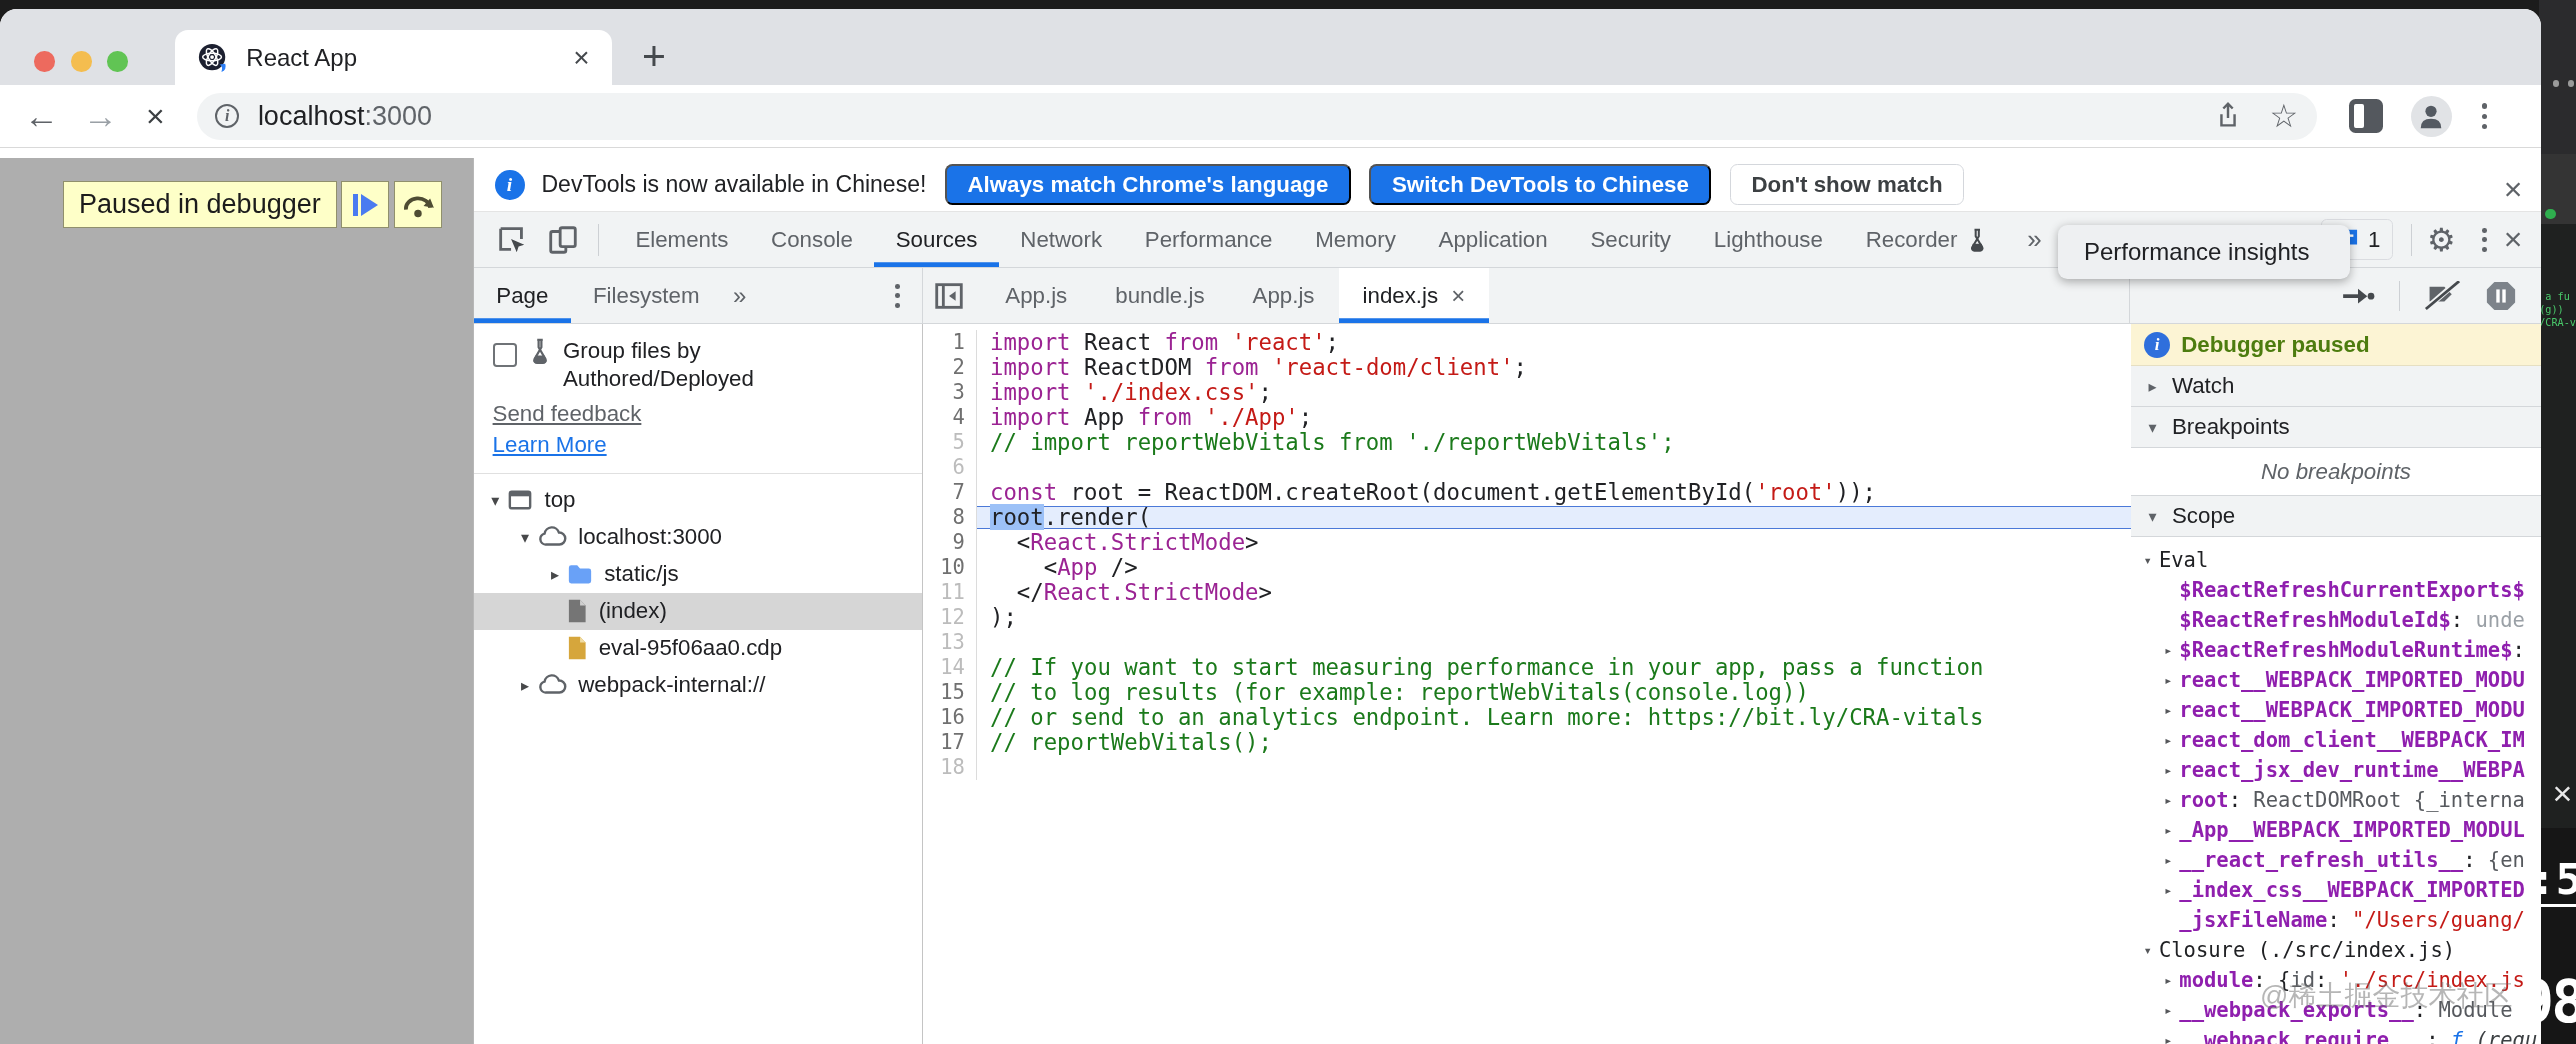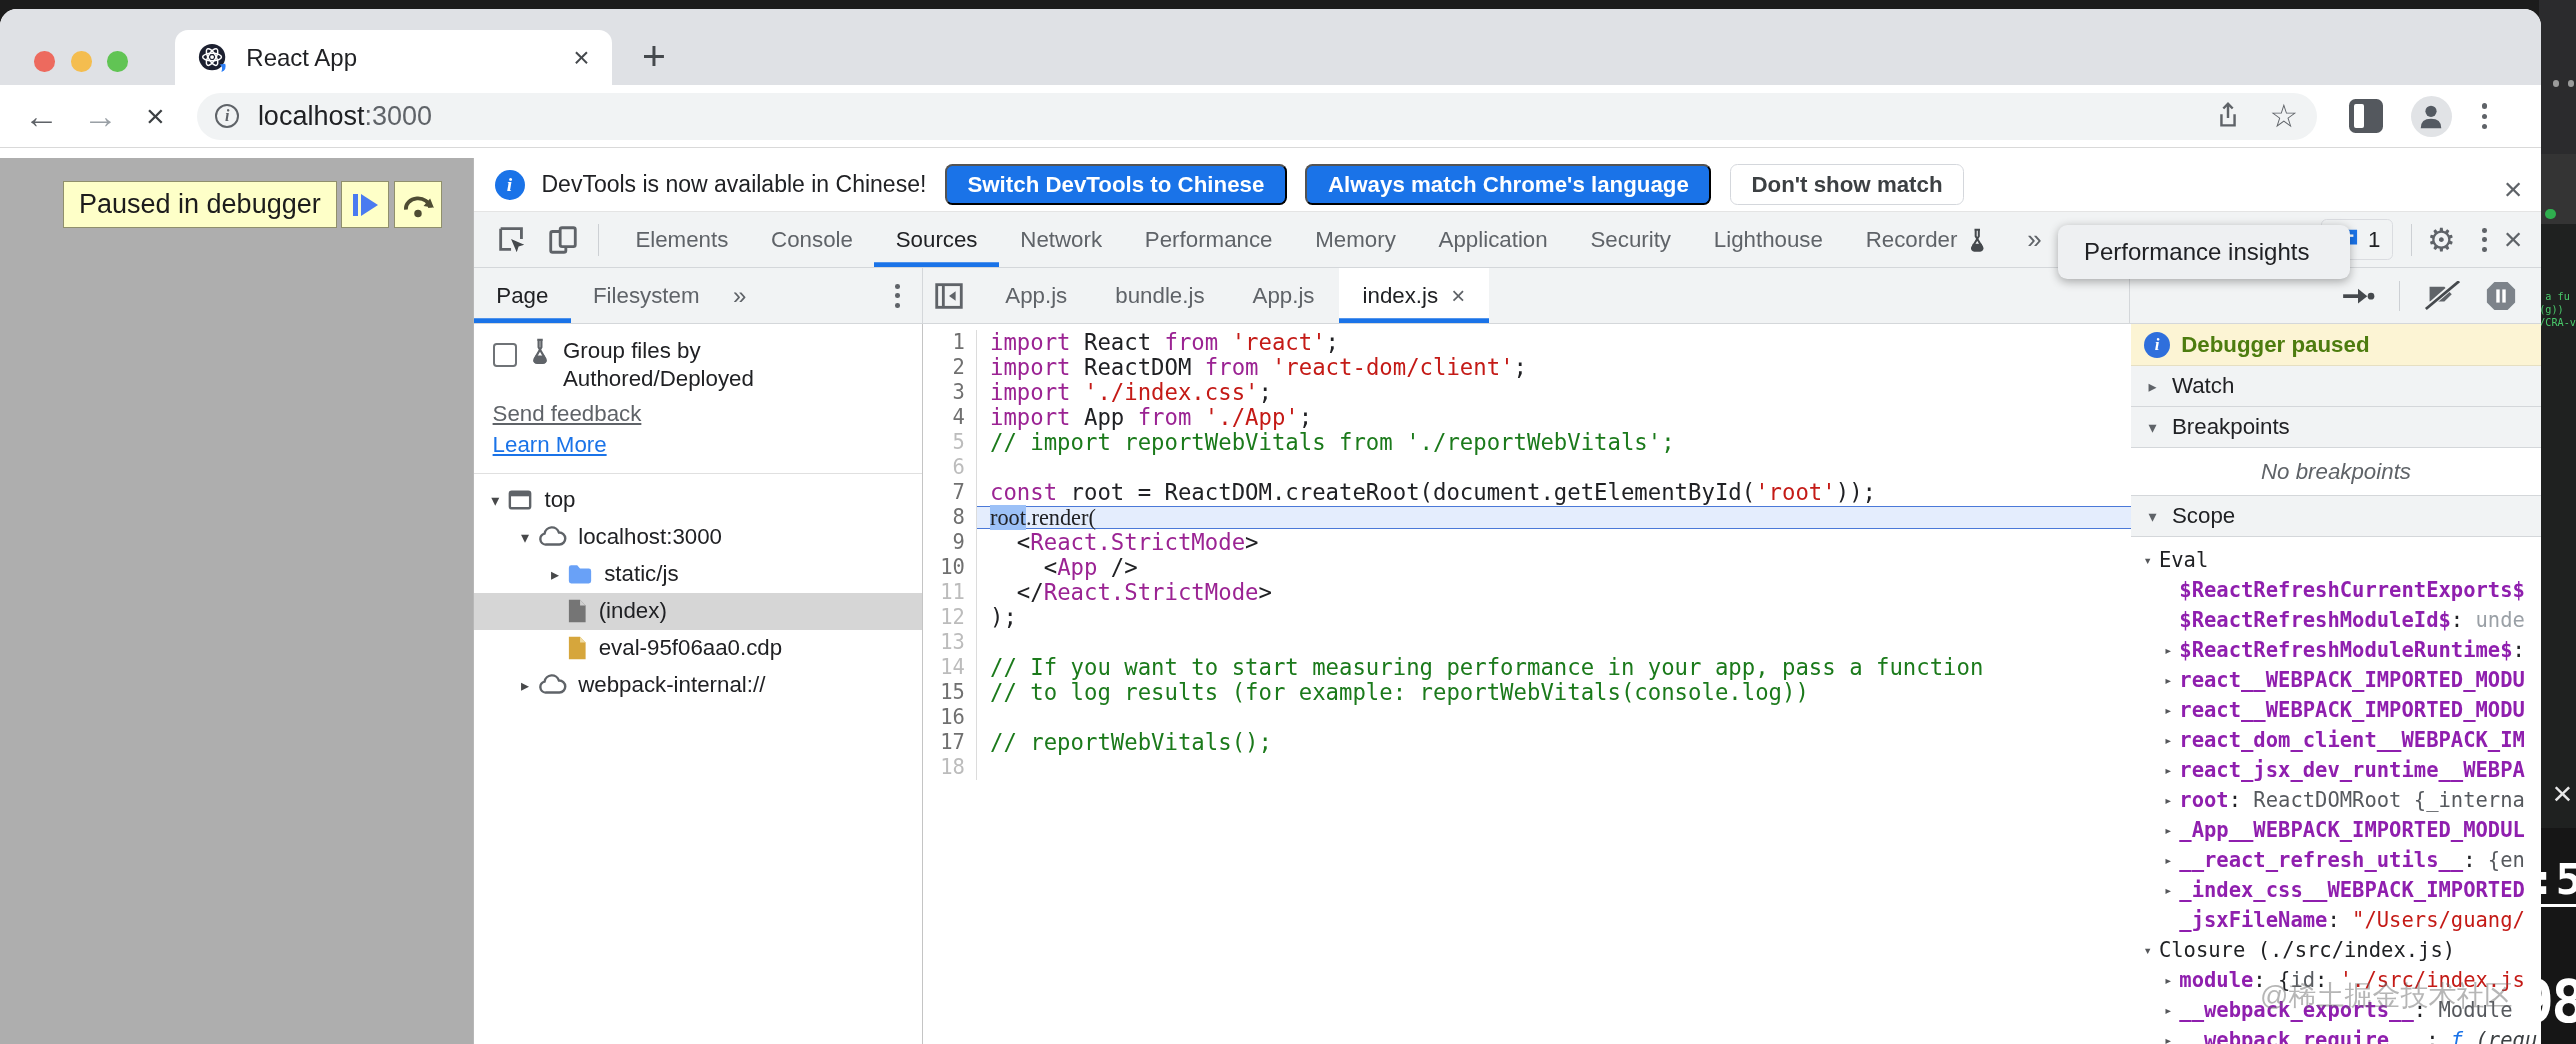--- a/index.html
+++ b/index.html
@@ -130,21 +130,21 @@
   .t-arr { width:24px; text-align:center; font-size:16px; color:#47484a; flex:0 0 auto;}
   .t-ic { margin-right:11.2px; display:flex; }
 
   .editor { flex:1; position:relative; font-family:"DejaVu Sans Mono",monospace; font-size:22.3px; overflow:hidden; background:#fff;}
   .codewrap { padding-top:5.6px; }
   .cl { height:25px; display:flex; align-items:center; position:relative;}
   .ln { width:54px; text-align:right; padding-right:11.2px; color:#707070; font-size:20.5px; flex:0 0 auto;
         border-right:0.9px solid #dcdcdc; align-self:stretch; line-height:25px;}
   .cl.dim .ln { color:#bcbcbc; }
   .lc { padding-left:13px; white-space:pre; }
-  .cl.hl .lc { flex:1; background:#e4edfd; border-top:1.9px solid #4b79d8; border-bottom:1.9px solid #4b79d8; line-height:21px;font-family:Liberation Serif, serif;}
+  .cl.hl .lc { flex:1; background:#e4edfd; border-top:1.9px solid #4b79d8; border-bottom:1.9px solid #4b79d8; line-height:21px;}
   .tok-k { color:#9b2393; } .tok-s { color:#c41a16; } .tok-cm { color:#1b7a1b; } .tok-pl { color:#202124; }
   .tok-sel { background:#9cc1f7; }
 
   .sidebar { width:411px; display:flex; flex-direction:column; border-left:0.9px solid #c4c4c4; margin-left:-0.9px;}
   .dbg-paused { height:42px; background:#fcf4d4; border-bottom:0.9px solid #e6dfc2; display:flex; align-items:center; padding-left:13px; gap:11.2px;}
   .dp-info { width:26px; height:26px; border-radius:50%; background:#2f6fdc; color:#fff; font-size:17px; font-weight:bold;
              display:flex; align-items:center; justify-content:center; font-family:"Liberation Serif",serif; font-style:italic;}
   .dp-label { font-size:22.3px; font-weight:bold; color:#4d7c0f; }
   .sect { height:41px; background:#f1f3f4; border-bottom:0.9px solid #d4d7da; display:flex; align-items:center; padding-left:11.2px; gap:9.3px;}
   .sect .s-arr { font-size:16px; color:#5f6368; width:20.5px; text-align:center;}
@@ -261,22 +261,22 @@
           </div>
         </div>
       </div>
 
       <div class="devtools">
 
         <div class="infobar">
           <span class="ib-info">i</span>
           <span class="ib-msg">DevTools is now available in Chinese!</span>
           <span id="ib-buttons" style="display:flex;">
+              <button class="ib-btn ib-primary">Always match Chrome's language</button>
               <button class="ib-btn ib-primary">Switch DevTools to Chinese</button>
-              <button class="ib-btn ib-primary">Always match Chrome's language</button>
               <button class="ib-btn ib-secondary">Don't show match</button>
             </span>
           <span class="ib-close">×</span>
         </div>
 
         <div class="toolrow">
           <span class="tr-ic">
             <svg width="34" height="34" viewBox="0 0 36 36" fill="none">
               <path d="M6 6 h22 v11 M6 6 v22 h11" stroke="#5f6368" stroke-width="3"></path>
               <path d="M17 17 l14 6 -6 2 -2 6 z" fill="#45494d"></path>
@@ -544,20 +544,21 @@
                 <div class="cl dim">
                   <span class="ln">14</span>
                   <span class="lc"><span class="tok-cm">// If you want to start measuring performance in your app, pass a function</span></span>
                 </div>
                 <div class="cl">
                   <span class="ln">15</span>
                   <span class="lc"><span class="tok-cm">// to log results (for example: reportWebVitals(console.log))</span></span>
                 </div>
                 <div class="cl">
                   <span class="ln">16</span>
+                  <span class="lc"><span class="tok-cm">// or send to an analytics endpoint. Learn more: https://bit.ly/CRA-vitals</span></span>
                 </div>
                 <div class="cl">
                   <span class="ln">17</span>
                   <span class="lc"><span class="tok-cm">// reportWebVitals();</span></span>
                 </div>
                 <div class="cl dim">
                   <span class="ln">18</span>
                   <span class="lc"></span>
                 </div>
               </div>

